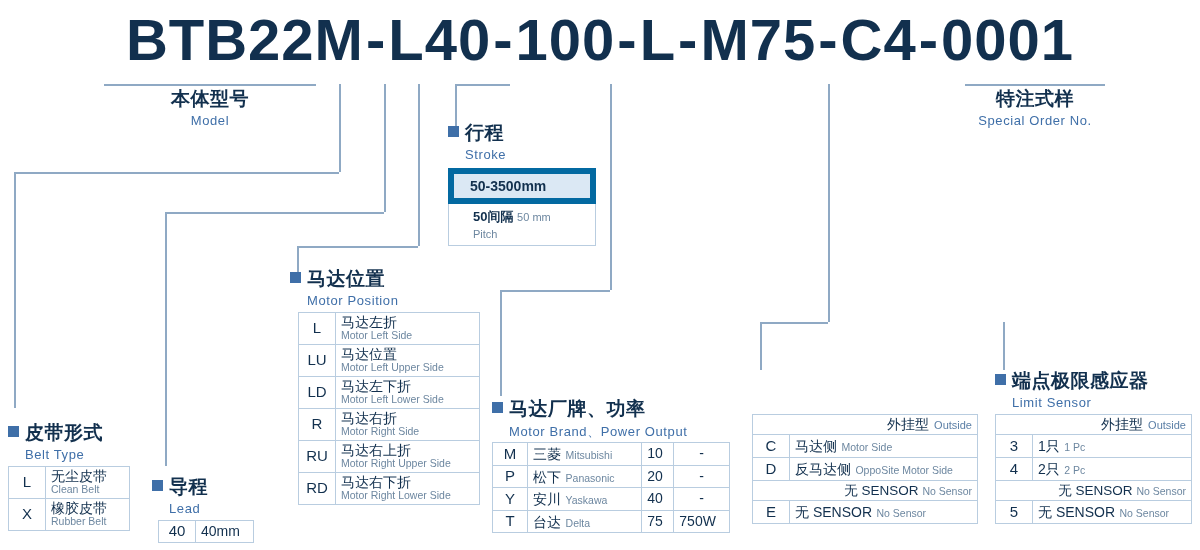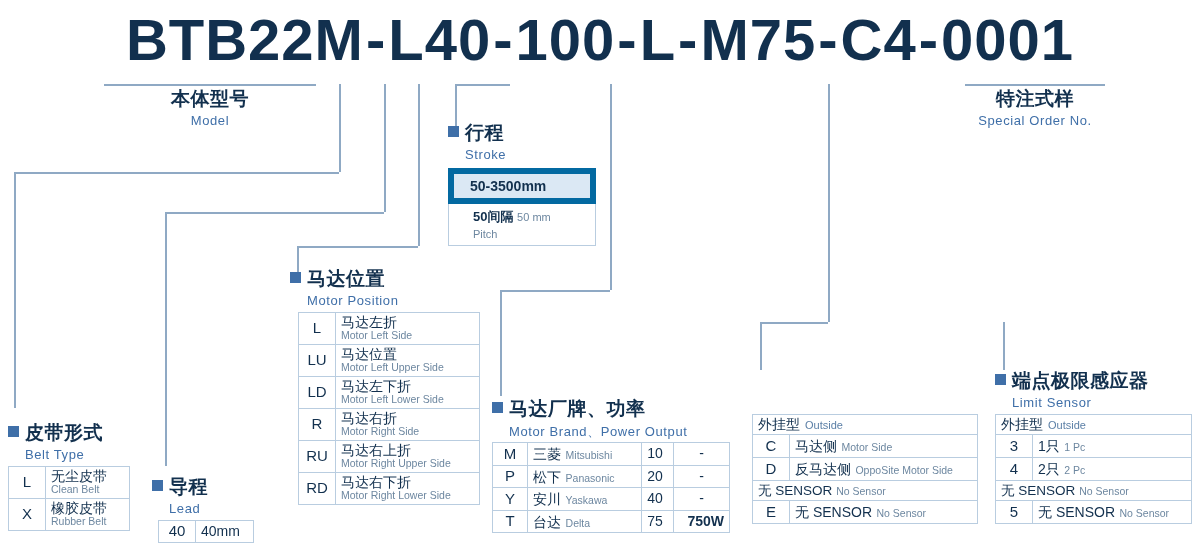--- a/index.html
+++ b/index.html
@@ -78,21 +78,21 @@
   }
   .row1 b{font-weight:bold;}
   .strokebox .row2{
     border:1px solid #b9cde0;border-top:none;background:#fff;
     font-size:13px;color:#12304e;padding:4px 24px;
   }
   .row2 .small{font-size:11px;color:#6d87a0;}
 
   
   td.band{
-    background:#dbe8f4;text-align:left;font-size:14px;color:#12304e;margin-left:47px;
+    background:#dbe8f4;text-align:right;font-size:14px;color:#12304e;margin-left:47px;
   }
   td.band .e{font-size:11px;color:#5b7fa6;margin-left:5px;}
 </style>
 </head>
 <body>
 
 <div class="root">
 
   <div class="code">
     <span>BTB22M</span><span class="sep">-</span><span>L</span><span>40</span><span class="sep">-</span><span>100</span><span class="sep">-</span><span>L</span><span class="sep">-</span><span>M75</span><span class="sep">-</span><span>C</span><span>4</span><span class="sep">-</span><span>0001</span>
@@ -283,21 +283,21 @@
       <td class="val" style="text-align:left;">40</td>
       <td class="dash">-</td>
     </tr>
     <tr>
       <td class="key">T</td>
       <td>
         <span class="cn2">台达</span>
         <span class="en2">Delta</span>
       </td>
       <td class="val" style="text-align:left;">75</td>
-      <td class="val" style="text-align:right;font-weight:bold;">750W</td>
+      <td class="val" style="text-align:left;">750W</td>
     </tr>
   </tbody>
     </table>
 
   <table class="tbl" style="left:752px;top:414px;width:226px;">
     <tbody>
         <tr>
       <td class="band" colspan="2">
         <span>外挂型</span><span class="e">Outside</span>
       </td>

